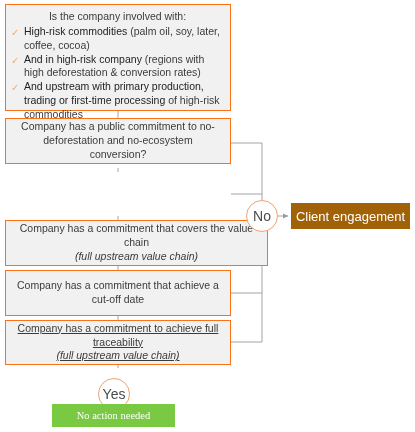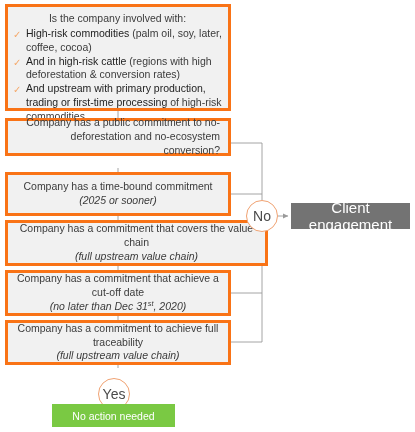--- a/index.html
+++ b/index.html
@@ -26,21 +26,21 @@
     width: 415px;
     height: 432px;
     pointer-events: none;
   }
 
   
   .box {
     position: absolute;
     box-sizing: border-box;
     background: #f1f1f1;
-    border: 3px solid #f97316;
+    border: 1px solid #f97316;
     color: #3b3b3b;
     display: flex;
     align-items: center;
     justify-content: center;
     text-align: center;
     font-size: 10.5px;
     line-height: 1.32;
     padding: 2px 8px;
   }
   .box .inner { width: 100%; }
@@ -86,25 +86,25 @@
   }
   .criteria-text {
     flex: 1 1 auto;
     font-size: 10.5px;
     line-height: 1.32;
     color: #3b3b3b;
   }
   .criteria-text b { font-weight: normal; color: #222; }
 
   
-  #q1 { left: 5px; top: 118px; width: 226px; height: 38px; text-align: right; }
+  #q1 { left: 5px; top: 118px; width: 226px; height: 46px; }
   #q2 { left: 5px; top: 172px; width: 226px; height: 44px; }
   #q3 { left: 5px; top: 220px; width: 263px; height: 46px; }
   #q4 { left: 5px; top: 270px; width: 226px; height: 46px; }
-  #q5 { left: 5px; top: 320px; width: 226px; height: 45px; }
+  #q5 { left: 5px; top: 320px; width: 226px; height: 45px; text-decoration: underline; }
 
   
   .circle {
     position: absolute;
     box-sizing: border-box;
     border: 1.2px solid #f0a272;
     border-radius: 50%;
     background: #ffffff;
     display: flex;
     align-items: center;
@@ -115,41 +115,42 @@
   #no-circle  { left: 246px; top: 200px; width: 32px; height: 32px; }
   #yes-circle { left: 98px;  top: 378px; width: 32px; height: 32px; }
 
   
   #client-engagement {
     position: absolute;
     left: 291px;
     top: 203px;
     width: 119px;
     height: 26px;
-    background: #737373;
+    background: #a16207;
     color: #ffffff;
     display: flex;
     align-items: center;
     justify-content: center;
-    font-size: 15px;
+    font-size: 13px;
     text-align: center;
   }
   #no-action-needed {
     position: absolute;
     left: 52px;
     top: 404px;
     width: 123px;
     height: 23px;
     background: #7ac943;
     color: #ffffff;
     display: flex;
     align-items: center;
     justify-content: center;
     font-size: 10.5px;
     text-align: center;
+    font-family: Liberation Serif, serif;
   }
 </style>
 </head>
 <body>
 
 <div id="canvas">
 
   <svg id="wires" viewBox="0 0 415 432" xmlns="http://www.w3.org/2000/svg">
     <defs>
       <marker id="arrow-grey" markerWidth="7" markerHeight="7" refX="5.2" refY="2.6" orient="auto" markerUnits="userSpaceOnUse">
@@ -188,54 +189,47 @@
     <div class="inner">
       <span id="criteria-heading">Is the company involved with:</span>
 
       <div class="criteria-row">
         <span class="check-icon">✓</span>
         <span class="criteria-text"><b>High-risk commodities</b><span> (palm oil, soy, later, coffee, cocoa)</span></span>
       </div>
 
       <div class="criteria-row">
         <span class="check-icon">✓</span>
-        <span class="criteria-text"><b>And in high-risk cattle</b><span> (regions with high deforestation &amp; conversion rates)</span></span>
+        <span class="criteria-text"><b>And in high-risk company</b><span> (regions with high deforestation &amp; conversion rates)</span></span>
       </div>
 
       <div class="criteria-row">
         <span class="check-icon">✓</span>
         <span class="criteria-text"><b>And upstream with primary production, trading or first-time processing</b><span> of high-risk commodities</span></span>
       </div>
     </div>
   </div>
 
   <div class="box" id="q1">
     <div class="inner">
       <span>Company has a public commitment to no-deforestation and no-ecosystem conversion?</span>
     </div>
   </div>
 
-  <div class="box" id="q2">
-    <div class="inner">
-      <span>Company has a time-bound commitment</span><br>
-      <em>(2025 or sooner)</em>
-    </div>
-  </div>
 
   <div class="box" id="q3">
     <div class="inner">
       <span>Company has a commitment that covers the value chain</span><br>
       <em>(full upstream value chain)</em>
     </div>
   </div>
 
   <div class="box" id="q4">
     <div class="inner">
       <span>Company has a commitment that achieve a cut-off date</span><br>
-      <em><span>(no later than Dec 31</span><sup>st</sup><span>, 2020)</span></em>
     </div>
   </div>
 
   <div class="box" id="q5">
     <div class="inner">
       <span>Company has a commitment to achieve full traceability</span><br>
       <em>(full upstream value chain)</em>
     </div>
   </div>
 

